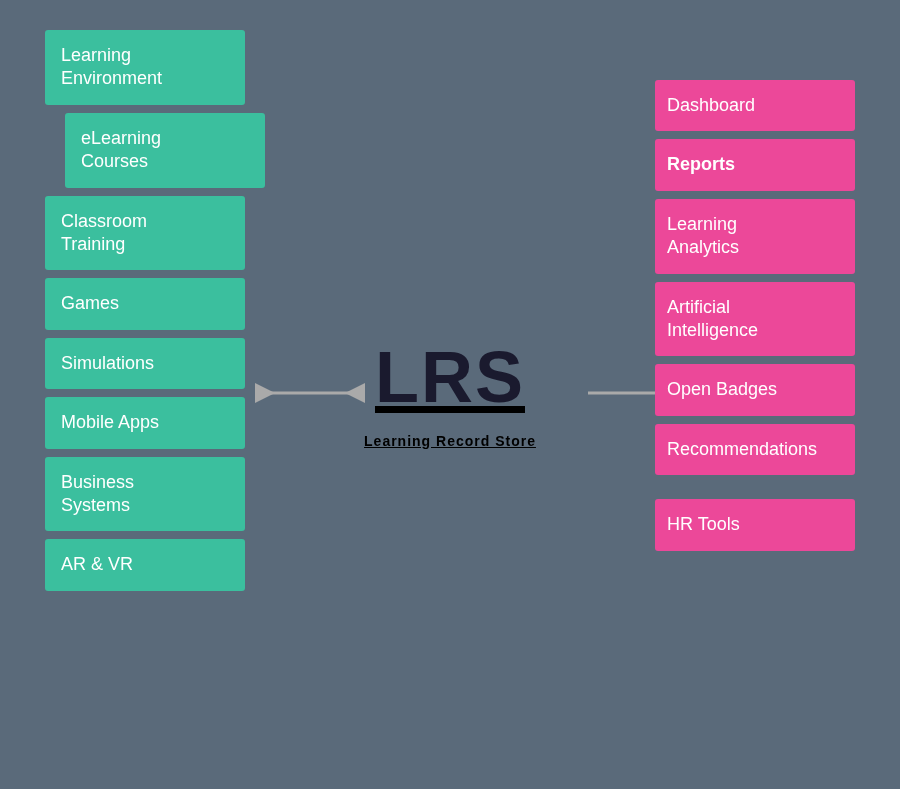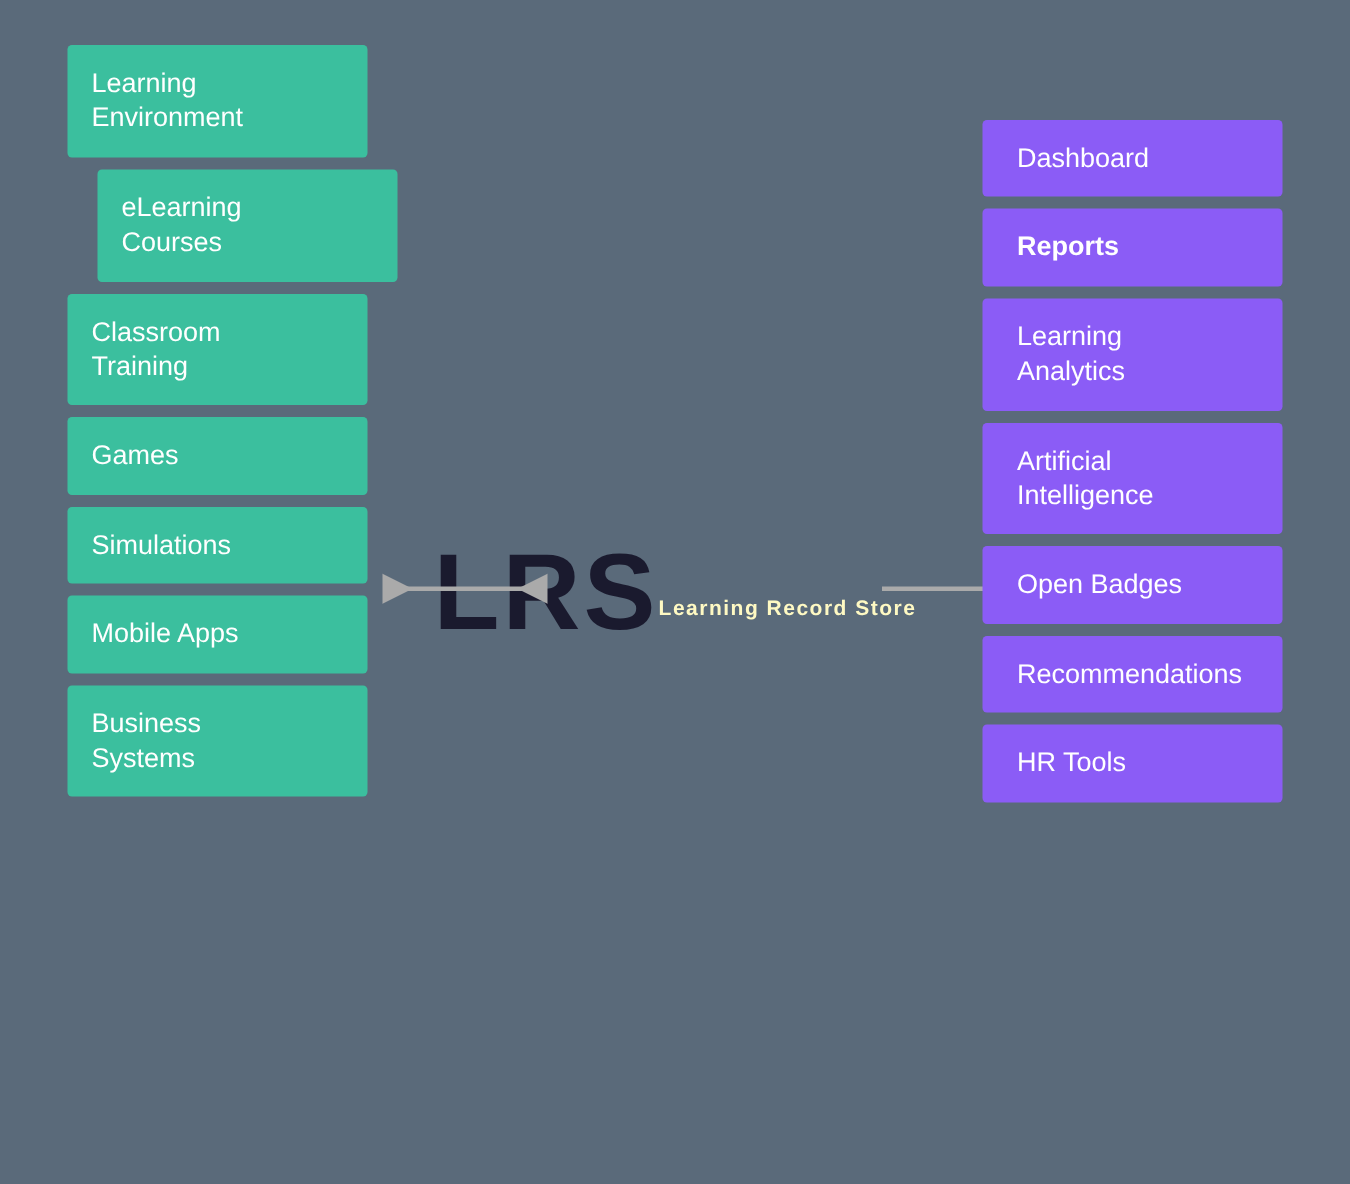--- a/index.html
+++ b/index.html
@@ -40,49 +40,50 @@
     .right-column {
       display: flex;
       flex-direction: column;
       gap: 8px;
       position: absolute;
       right: 45px;
       top: 80px;
     }
     .right-box {
       width: 200px;
-      padding: 14px 23px;
-      background-color: #8b5cf6;
+      padding: 14px 12px;
+      background-color: #ec4899;
       color: white;
       font-size: 18px;
       font-weight: 500;
       line-height: 1.3;
       border-radius: 3px;
     }
     .center-block {
       position: absolute;
       left: 50%;
       top: 50%;
       transform: translate(-50%, -50%);
       display: flex;
-      flex-direction: row;
+      flex-direction: column;
       align-items: center;
       justify-content: center;
+      text-decoration: underline;
     }
     .lrs-text {
       font-size: 72px;
       font-weight: 900;
       color: #1a1a2e;
       letter-spacing: 2px;
       line-height: 1;
     }
     .lrs-subtitle {
       font-size: 14px;
       font-weight: 600;
-      color: #fef9c3;
+      color: #000000;
       letter-spacing: 1px;
       margin-top: 20px;
     }
   </style>
 </head>
 <body>
 
 <div class="diagram-container">
 
   <div class="left-column" id="left-col">
@@ -90,20 +91,21 @@
 Environment</div>
       <div class="left-box" style="white-space: pre-line; margin-left: 20px;">eLearning
 Courses</div>
       <div class="left-box" style="white-space: pre-line;">Classroom
 Training</div>
       <div class="left-box" style="white-space: pre-line;">Games</div>
       <div class="left-box" style="white-space: pre-line;">Simulations</div>
       <div class="left-box" style="white-space: pre-line;">Mobile Apps</div>
       <div class="left-box" style="white-space: pre-line;">Business
 Systems</div>
+      <div class="left-box" style="white-space: pre-line;">AR &amp; VR</div>
     </div>
 
   <div class="center-block">
     <div class="lrs-text">LRS</div>
     <div class="lrs-subtitle">Learning Record Store</div>
   </div>
 
   <div style="position:absolute; left:255px; top:50%; transform:translateY(-50%);">
     <svg width="110" height="30" viewBox="0 0 110 30">
       <defs>
@@ -131,16 +133,16 @@
 
   <div class="right-column" id="right-col">
       <div class="right-box" style="white-space: pre-line;">Dashboard</div>
       <div class="right-box" style="white-space: pre-line; font-weight: bold;">Reports</div>
       <div class="right-box" style="white-space: pre-line;">Learning
 Analytics</div>
       <div class="right-box" style="white-space: pre-line;">Artificial
 Intelligence</div>
       <div class="right-box" style="white-space: pre-line;">Open Badges</div>
       <div class="right-box" style="white-space: pre-line;">Recommendations</div>
-      <div class="right-box" style="white-space: pre-line;">HR Tools</div>
+      <div class="right-box" style="white-space: pre-line; margin-top: 16px;">HR Tools</div>
     </div>
 
 </div>
 
 </body></html>

